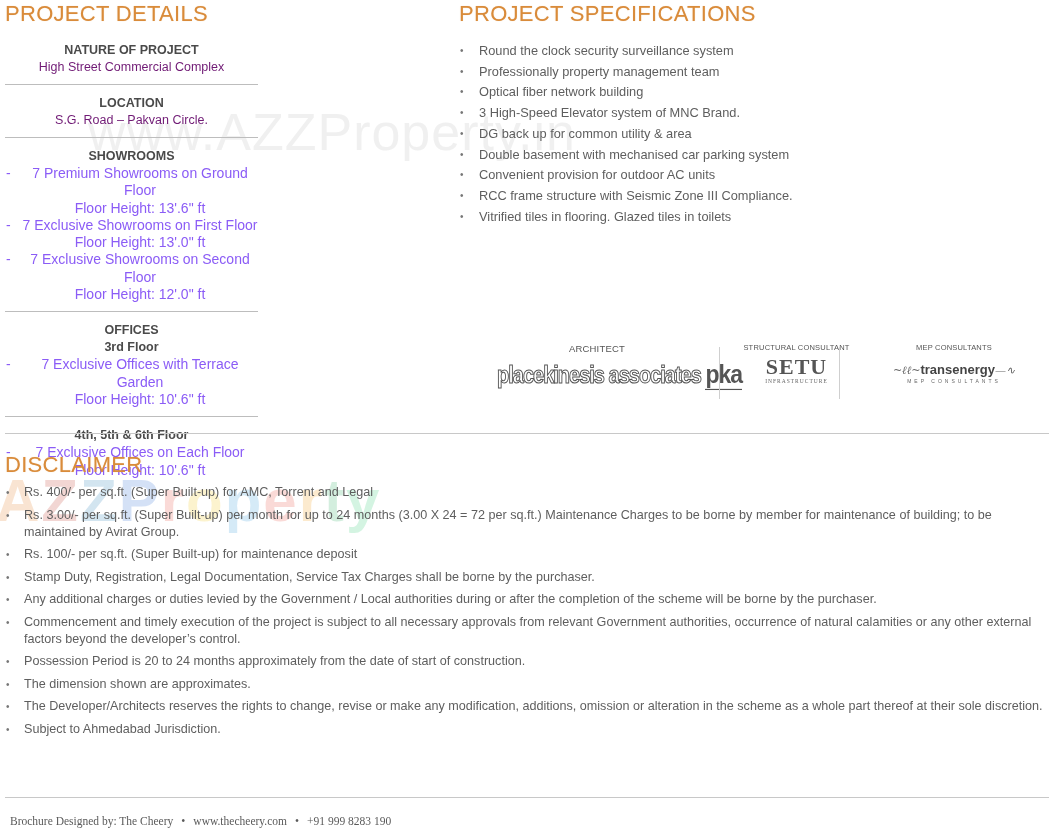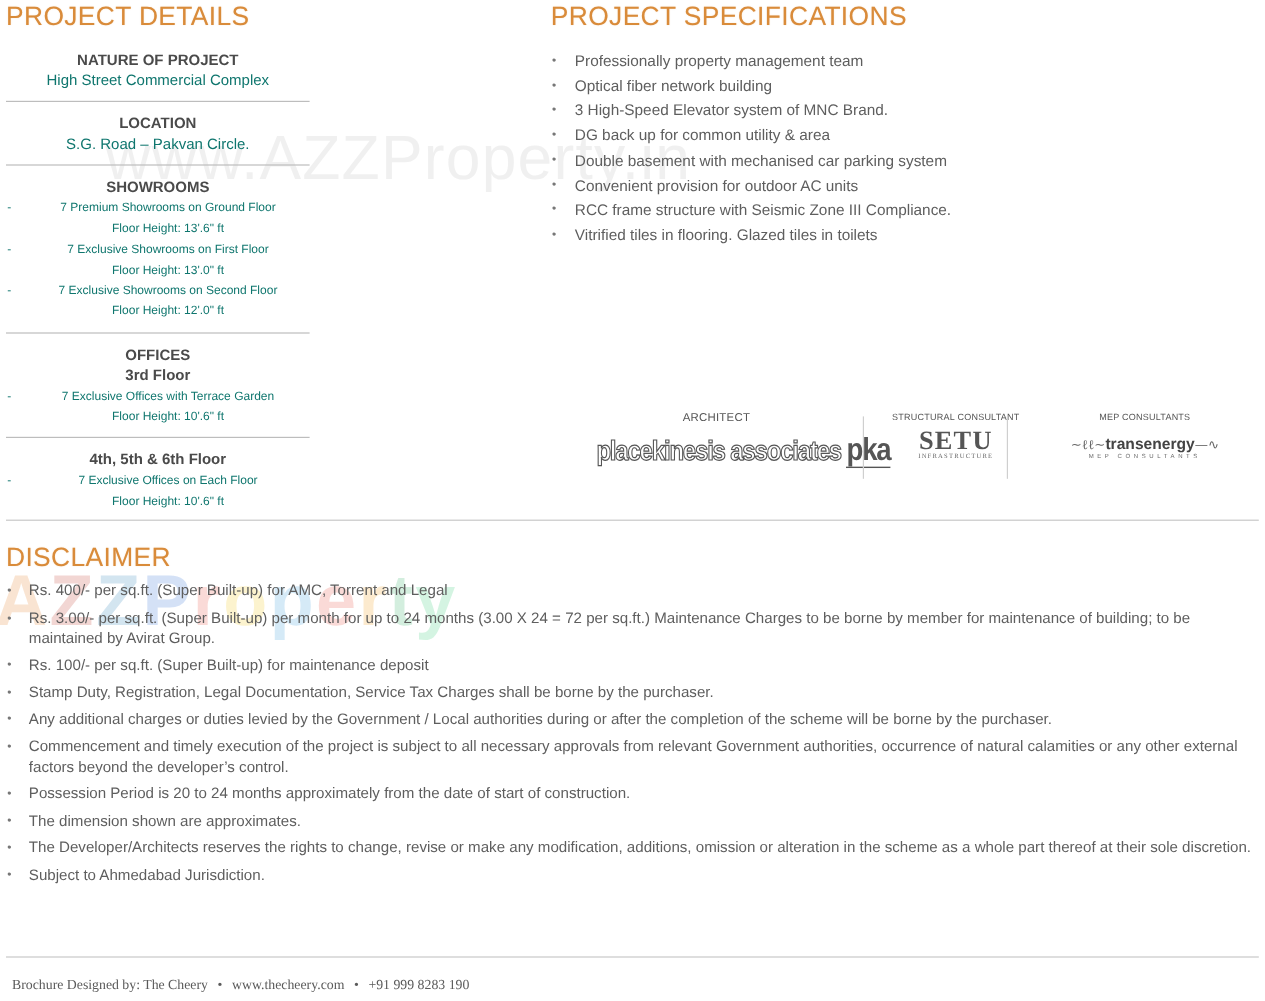--- a/index.html
+++ b/index.html
@@ -15,22 +15,22 @@
     }
     .h-details { left: 5px; top: 1px; }
     .h-specs { left: 459px; top: 1px; }
     .h-disclaimer { left: 5px; top: 452px; text-align: right; }
 
     .details { position: absolute; left: 5px; top: 42px; width: 253px; }
     .block { padding-bottom: 8px; margin-bottom: 10px; border-bottom: 1px solid #bdbdbd; text-align: center; }
     .block.last { border-bottom: none; }
     .label { font-weight: bold; font-size: 12.5px; color: #4a4a4a; line-height: 17px; text-transform: uppercase; }
     .sublabel { font-weight: bold; font-size: 12.5px; color: #4a4a4a; line-height: 17px; }
-    .value { font-size: 12.5px; line-height: 17px; color: #0f766e; }
-    .dash-item { position: relative; padding-left: 17px; font-size: 10px; line-height: 17.3px; color: #0f766e; }
+    .value { font-size: 12.5px; line-height: 17px; color: #701a75; }
+    .dash-item { position: relative; padding-left: 17px; font-size: 14px; line-height: 17.3px; color: #8b5cf6; }
     .dash-item::before { content: "-"; position: absolute; left: 1px; top: 0; }
 
     .specs { position: absolute; left: 459px; top: 41px; width: 560px; margin: 0; padding: 0; list-style: none; }
     .specs li { position: relative; padding-left: 20px; font-size: 12.8px; line-height: 20.7px; color: #5e5e5e; }
     .specs li::before { content: "\2022"; position: absolute; left: 1px; top: 0; font-size: 10px; color: #777; }
 
     .consultants { position: absolute; left: 497px; top: 343px; width: 545px; height: 62px; }
     .cons { position: absolute; top: 0; text-align: center; }
     .cons-title { font-size: 9.5px; font-weight: normal; color: #555; letter-spacing: 0.2px; }
     .cons-title.small { font-size: 7.5px; font-weight: normal; color: #555; }
@@ -39,21 +39,21 @@
     .cons-mep { left: 377px; width: 160px; }
     .vsep { position: absolute; top: 4px; width: 1px; height: 52px; background: #cfcfcf; }
     .vsep.a { left: 222px; }
     .vsep.b { left: 342px; }
     .logo-pka { margin-top: 7px; font-size: 20px; font-weight: bold; color: #fff;
       -webkit-text-stroke: 0.9px #555; letter-spacing: -1px; font-family: "Liberation Sans Narrow","Liberation Sans", sans-serif; white-space: nowrap; transform: scaleY(1.15); }
     .logo-pka .pka { color: #555; -webkit-text-stroke: 0; font-size: 23px; border-bottom: 1px solid #555; }
     .logo-setu { margin-top: 4px; font-family: "Liberation Serif", serif; font-weight: bold; font-size: 22px; color: #555; letter-spacing: 1px; line-height: 22px; }
     .logo-setu-sub { font-family: "Liberation Serif", serif; font-size: 5.5px; color: #666; letter-spacing: 1px; }
     .logo-trans { margin-top: 10px; font-size: 13px; font-weight: bold; color: #444; white-space: nowrap; }
-    .logo-trans .sq { font-family: "DejaVu Serif", serif; font-weight: normal; color: #666; font-size: 11px; }
+    .logo-trans .sq { font-family: "DejaVu Serif", serif; font-style: italic; font-weight: normal; color: #666; font-size: 11px; }
     .logo-trans-sub { font-size: 5px; letter-spacing: 3px; color: #666; margin-top: 1px; }
 
     .hrule { position: absolute; left: 5px; width: 1044px; height: 1px; background: #c8c8c8; }
     .hr-top { top: 433px; }
     .hr-bottom { top: 797px; }
 
     .disclaimer { position: absolute; left: 5px; top: 484px; width: 1045px; margin: 0; padding: 0; list-style: none; }
     .disclaimer li { position: relative; padding-left: 19px; font-size: 12.6px; line-height: 17px; margin-bottom: 5.5px; color: #5e5e5e; }
     .disclaimer li::before { content: "\2022"; position: absolute; left: 1px; top: 0; font-size: 10px; color: #777; }
 
@@ -110,20 +110,21 @@
     <div class="sublabel">4th, 5th &amp; 6th Floor</div>
     <div class="dash-item">
       <div>7 Exclusive Offices on Each Floor</div>
       <div>Floor Height: 10'.6" ft</div>
     </div>
   </div>
 </div>
 
 <h2 class="heading h-specs">PROJECT SPECIFICATIONS</h2>
 <ul class="specs">
+  <li>Round the clock security surveillance system</li>
   <li>Professionally property management team</li>
   <li>Optical fiber network building</li>
   <li>3 High-Speed Elevator system of MNC Brand.</li>
   <li>DG back up for common utility &amp; area</li>
   <li>Double basement with mechanised car parking system</li>
   <li>Convenient provision for outdoor AC units</li>
   <li>RCC frame structure with Seismic Zone III Compliance.</li>
   <li>Vitrified tiles in flooring. Glazed tiles in toilets</li>
 </ul>
 

